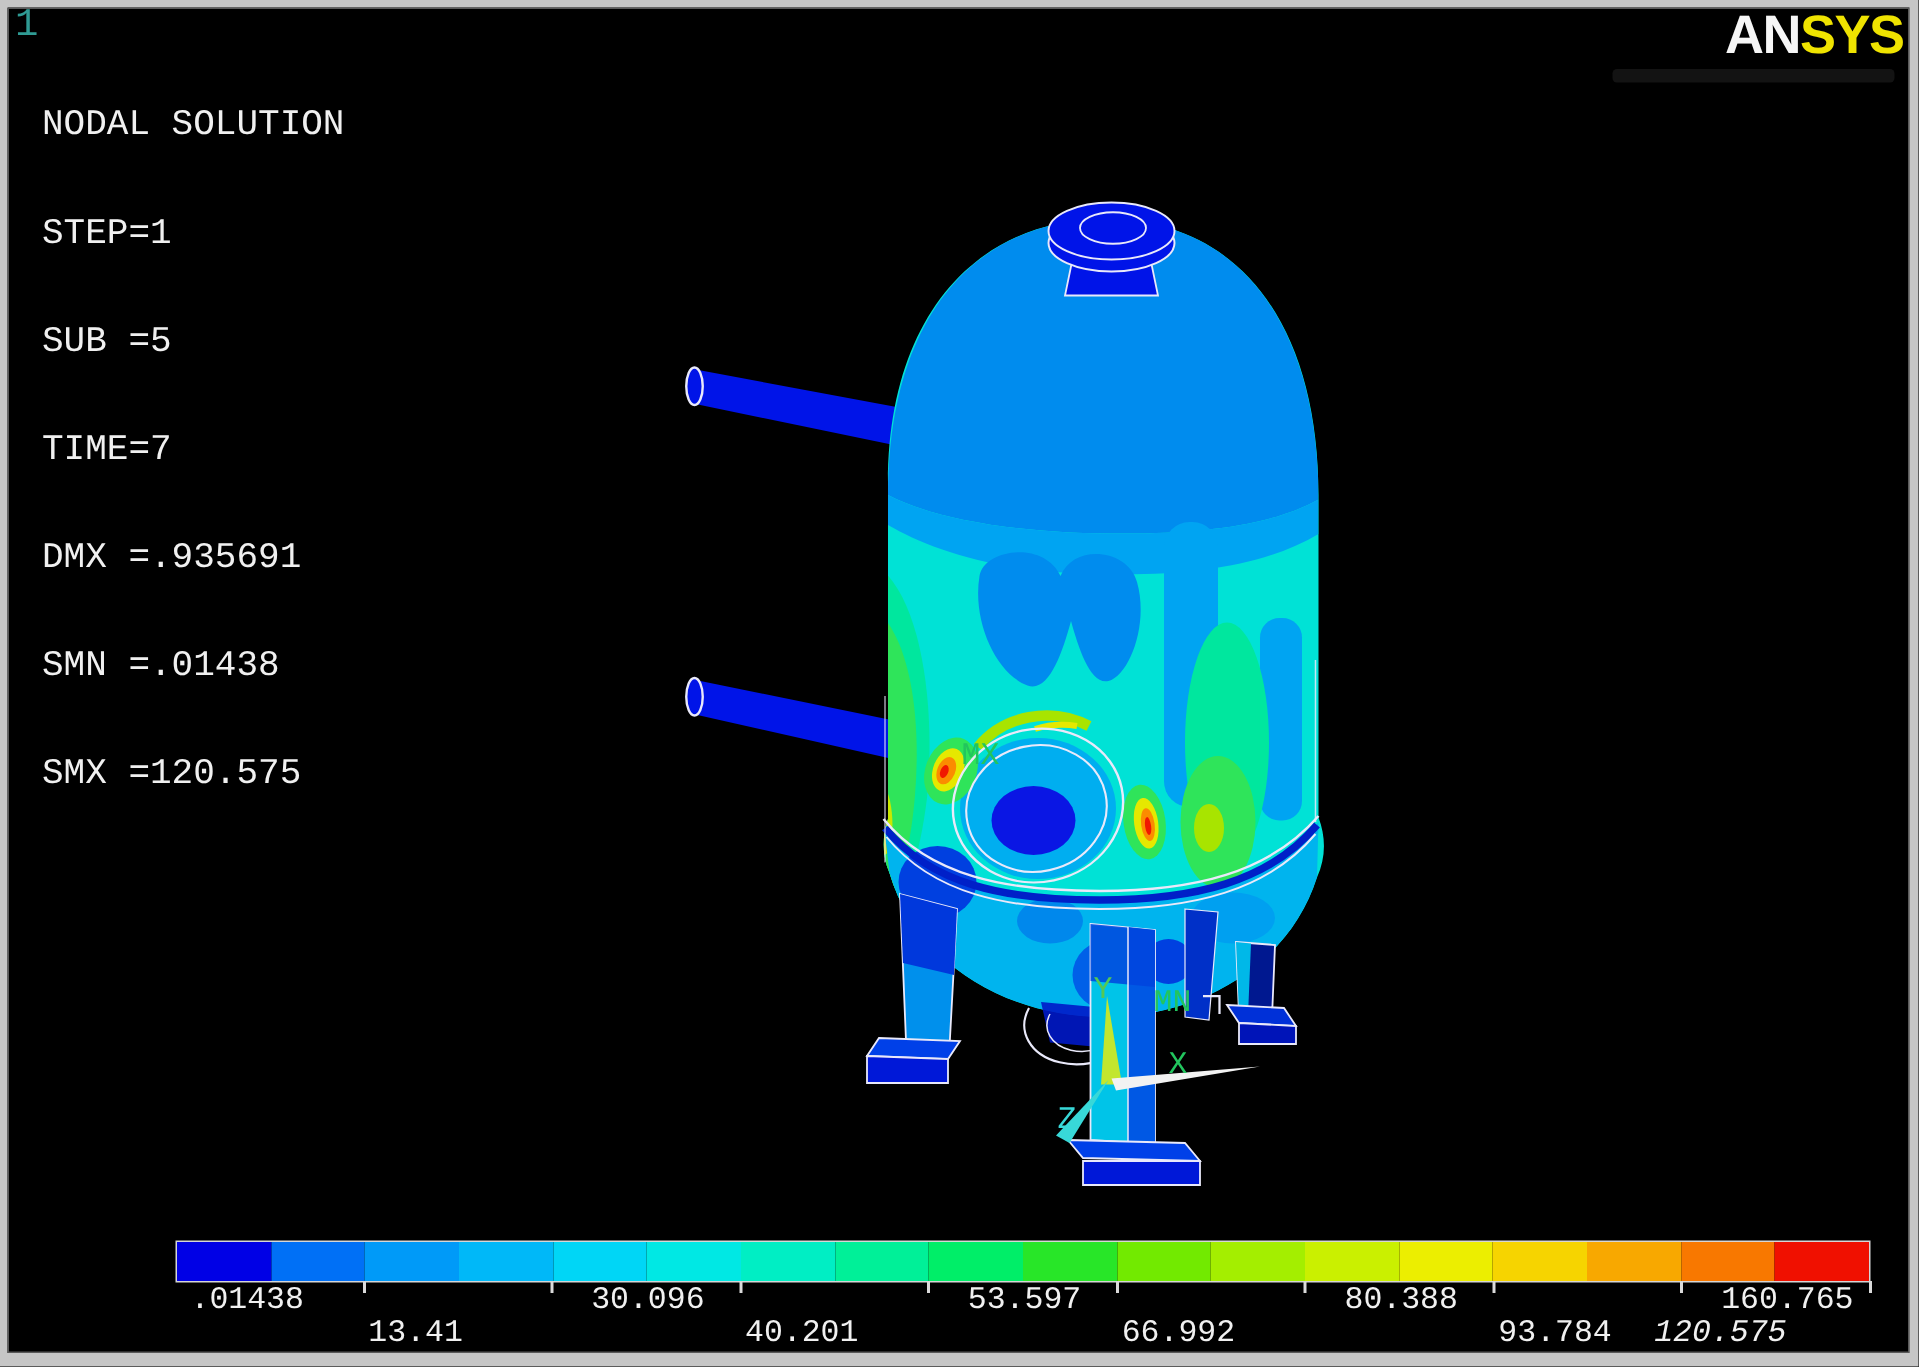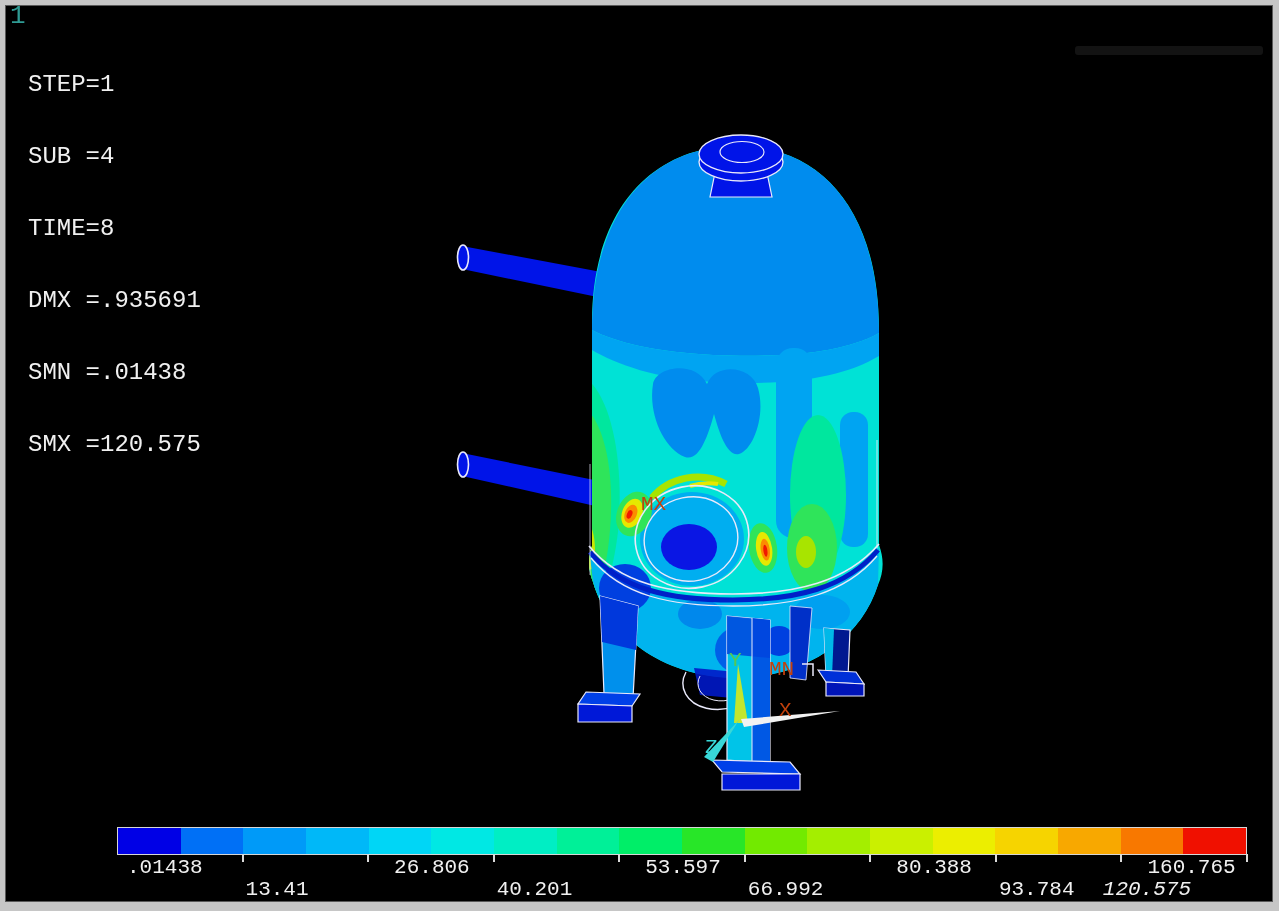--- a/index.html
+++ b/index.html
@@ -10,21 +10,21 @@
   #plot-number{position:absolute;left:10px;top:1px;font-size:26px;color:#2f9b94;z-index:5;}
   #annotation{position:absolute;left:28px;top:24px;color:#f0f0f0;font-size:24px;
               line-height:24px;white-space:pre;z-index:5;}
   #annotation .gap{margin-top:1px;}
   #logo{position:absolute;right:10px;top:2px;font-family:"Liberation Sans",sans-serif;
         font-weight:bold;font-size:36px;letter-spacing:-1px;z-index:5;}
   #logo .w{color:#f6f6f6;} #logo .y{color:#efe300;}
   #logo-smudge{position:absolute;right:16px;top:46px;width:188px;height:9px;background:#131313;
                border-radius:3px;z-index:4;}
   #model{position:absolute;left:0;top:0;width:1279px;height:911px;z-index:1;}
-  .mlabel{position:absolute;font-size:21px;line-height:21px;color:#c2410c;z-index:10;}
+  .mlabel{position:absolute;font-size:21px;line-height:21px;color:#22c55e;z-index:10;}
   #mx-label{left:641px;top:494px;}
   #mn-label{left:769px;top:659px;}
   #axis-x-label{left:779px;top:700px;}
   #axis-y-label{left:729px;top:650px;color:#54c854;}
   #axis-z-label{left:705px;top:737px;color:#38d8d8;}
   #legend{position:absolute;left:117px;top:827px;width:1130px;height:78px;z-index:10;}
   #legend-bar{position:absolute;left:0;top:0;width:100%;height:28px;display:flex;
               border:1px solid #d6d6d6;box-sizing:border-box;}
   .seg{flex:1;}
   .ltick{position:absolute;width:2px;height:8px;background:#dadada;top:27px;}
@@ -32,28 +32,30 @@
   .row-a{top:30px;margin-left:23px;} .row-b{top:52px;}
 </style>
 </head>
 <body>
 
 <div id="screen">
 
   <div id="plot-number">1</div>
 
   <div id="annotation">
+    <div>NODAL SOLUTION</div>
     <div class="gap">STEP=1</div>
-    <div>SUB =4</div>
-    <div>TIME=8</div>
+    <div>SUB =5</div>
+    <div>TIME=7</div>
     <div>DMX =.935691</div>
     <div>SMN =.01438</div>
     <div>SMX =120.575</div>
   </div>
 
+  <div id="logo"><span class="w">AN</span><span class="y">SYS</span></div>
   <div id="logo-smudge"></div>
 
   <svg id="model" viewBox="0 0 1279 911">
     <defs>
       <clipPath id="vesselClip">
         <path d="M592,322 C592,212 650,146 737,146 C825,146 879,215 879,330 L879,545 C884,558 884,572 878,585 C860,642 802,678 736,678 C670,678 610,641 593,582 C588,570 588,558 592,546 Z"></path>
       </clipPath>
     </defs>
 
     <g>
@@ -181,21 +183,21 @@
         <div class="seg" style="background: rgb(236, 238, 0);"></div>
         <div class="seg" style="background: rgb(246, 212, 0);"></div>
         <div class="seg" style="background: rgb(248, 168, 0);"></div>
         <div class="seg" style="background: rgb(248, 120, 0);"></div>
         <div class="seg" style="background: rgb(240, 16, 0);"></div>
       </div>
   <div class="llabel row-a" style="left: -13px;">.01438</div>
       <div class="ltick" style="left: calc(11.111% - 1px);"></div>
       <div class="llabel row-b" style="left: calc(11.111% + 3px);">13.41</div>
       <div class="ltick" style="left: calc(22.222% - 1px);"></div>
-      <div class="llabel row-a" style="left: calc(22.222% + 3px);">26.806</div>
+      <div class="llabel row-a" style="left: calc(22.222% + 3px);">30.096</div>
       <div class="ltick" style="left: calc(33.333% - 1px);"></div>
       <div class="llabel row-b" style="left: calc(33.333% + 3px);">40.201</div>
       <div class="ltick" style="left: calc(44.444% - 1px);"></div>
       <div class="llabel row-a" style="left: calc(44.444% + 3px);">53.597</div>
       <div class="ltick" style="left: calc(55.556% - 1px);"></div>
       <div class="llabel row-b" style="left: calc(55.556% + 3px);">66.992</div>
       <div class="ltick" style="left: calc(66.667% - 1px);"></div>
       <div class="llabel row-a" style="left: calc(66.667% + 3px);">80.388</div>
       <div class="ltick" style="left: calc(77.778% - 1px);"></div>
       <div class="llabel row-b" style="left: calc(77.778% + 3px);">93.784</div>

